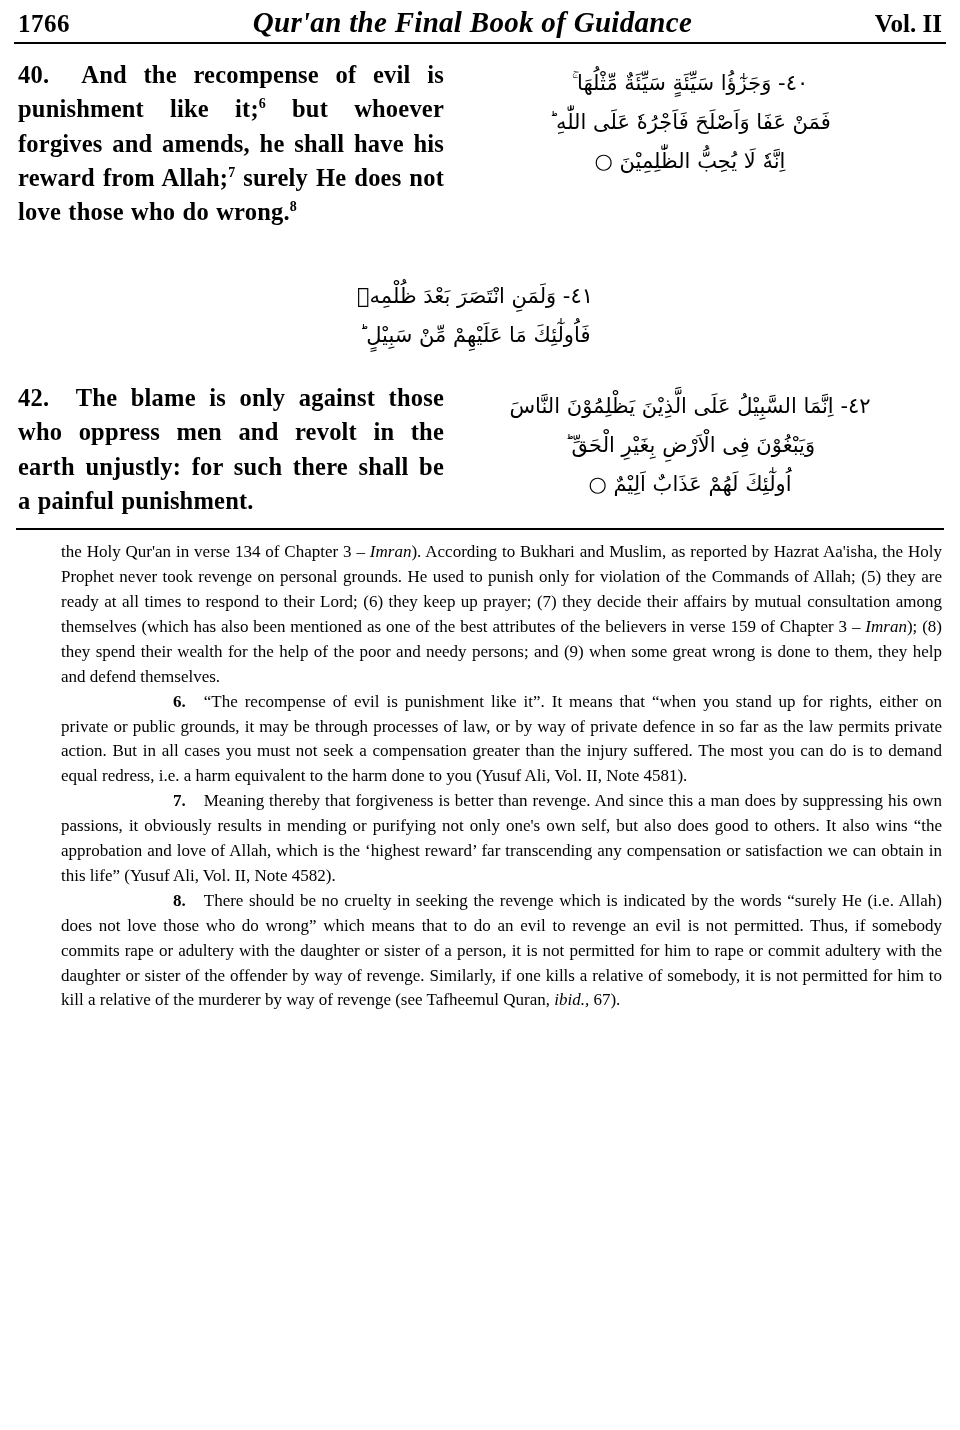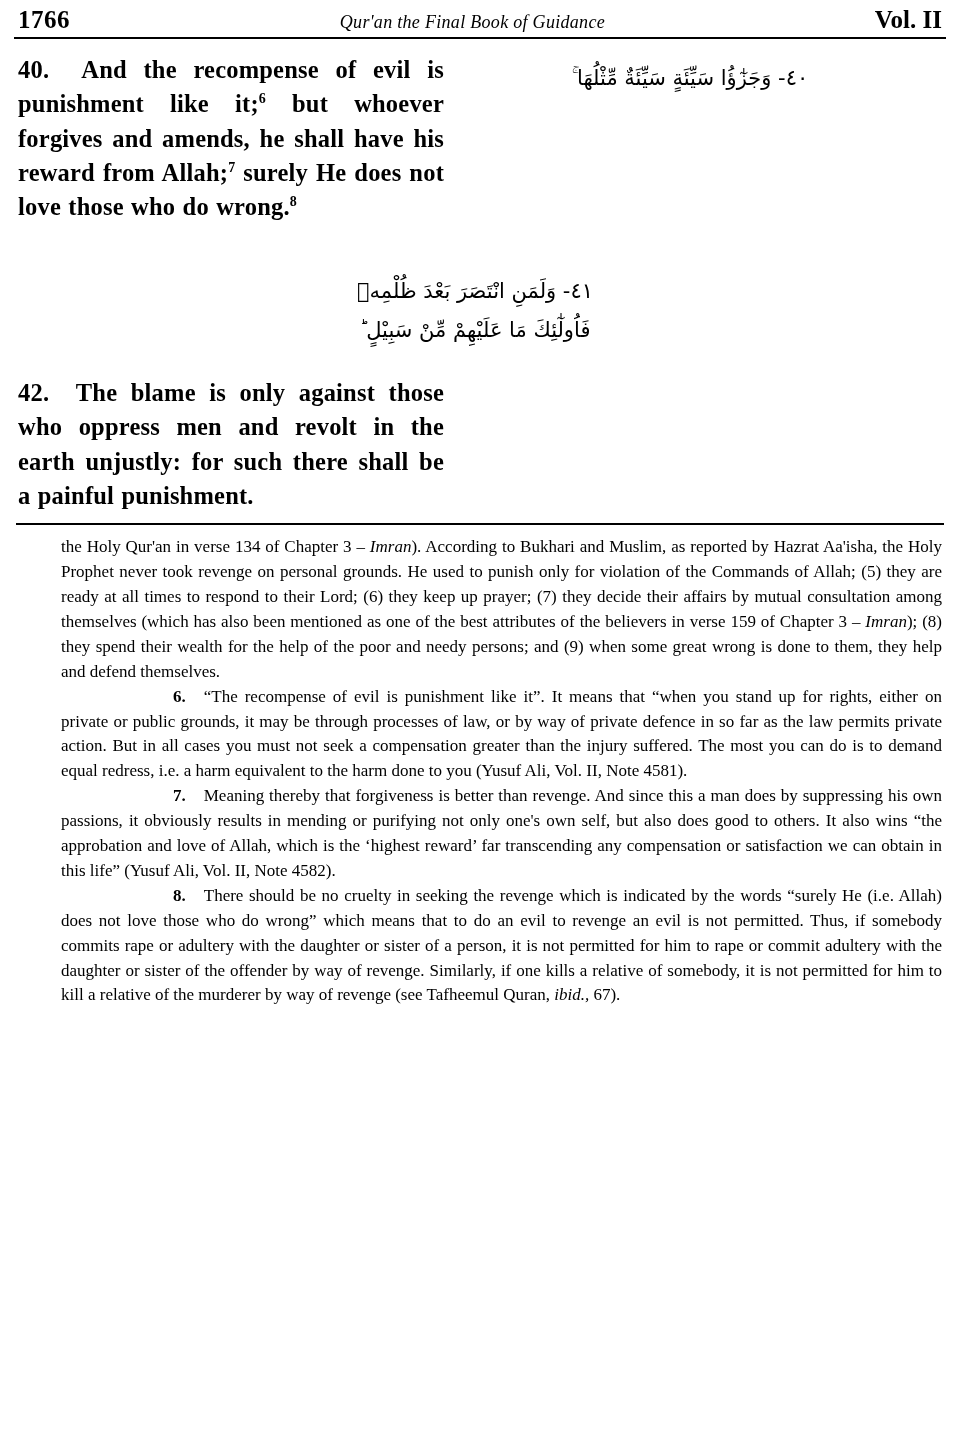--- a/index.html
+++ b/index.html
@@ -31,22 +31,22 @@
     padding: 0 4px;
     margin-bottom: 2px;
   }
   .header .page-num {
     font-weight: bold;
     font-size: 25px;
     letter-spacing: 0.5px;
   }
   .header .book-title {
     font-style: italic;
-    font-weight: normal;
-    font-size: 18px;
+    font-weight: bold;
+    font-size: 29px;
     letter-spacing: 0.3px;
     white-space: nowrap;
   }
   .header .vol {
     font-weight: bold;
     font-size: 25px;
   }
   .header-rule {
     border: 0;
     border-top: 2.5px solid #000;
@@ -138,32 +138,39 @@
     <div class="vol">Vol. II</div>
   </div>
   <hr class="header-rule">
 
   <div class="verses">
 
     <div class="verse-row row-40">
       <div class="verse-en"><b>40.</b>&nbsp; And the recompense of evil is punishment like it;<sup>6</sup> but whoever forgives and amends, he shall have his reward from Allah;<sup>7</sup> surely He does not love those who do wrong.<sup>8</sup></div>
       <div class="verse-ar">
           <span class="ar-line">٤٠- وَجَزٰٓؤُا سَيِّئَةٍ سَيِّئَةٌ مِّثْلُهَا ۚ</span>
+          <span class="ar-line">فَمَنْ عَفَا وَاَصْلَحَ فَاَجْرُهٗ عَلَى اللّٰهِ ؕ</span>
+          <span class="ar-line">اِنَّهٗ لَا يُحِبُّ الظّٰلِمِيْنَ ○</span>
         </div>
     </div>
 
     <div class="verse-row row-41">
       <div class="verse-ar">
           <span class="ar-line">٤١- وَلَمَنِ انْتَصَرَ بَعْدَ ظُلْمِهٖ</span>
           <span class="ar-line">فَاُولٰٓئِكَ مَا عَلَيْهِمْ مِّنْ سَبِيْلٍ ؕ</span>
         </div>
     </div>
 
     <div class="verse-row row-42">
       <div class="verse-en"><b>42.</b>&nbsp; The blame is only against those who oppress men and revolt in the earth unjustly: for such there shall be a painful punishment.</div>
+      <div class="verse-ar">
+          <span class="ar-line">٤٢- اِنَّمَا السَّبِيْلُ عَلَى الَّذِيْنَ يَظْلِمُوْنَ النَّاسَ</span>
+          <span class="ar-line">وَيَبْغُوْنَ فِى الْاَرْضِ بِغَيْرِ الْحَقِّ ؕ</span>
+          <span class="ar-line">اُولٰٓئِكَ لَهُمْ عَذَابٌ اَلِيْمٌ ○</span>
+        </div>
     </div>
 
   </div>
 
   <hr class="notes-rule">
 
   <div class="notes">
     <p>the Holy Qur'an in verse 134 of Chapter 3 – <i>Imran</i>). According to Bukhari and Muslim, as reported by Hazrat Aa'isha, the Holy Prophet never took revenge on personal grounds. He used to punish only for violation of the Commands of Allah; (5) they are ready at all times to respond to their Lord; (6) they keep up prayer; (7) they decide their affairs by mutual consultation among themselves (which has also been mentioned as one of the best attributes of the believers in verse 159 of Chapter 3 – <i>Imran</i>); (8) they spend their wealth for the help of the poor and needy persons; and (9) when some great wrong is done to them, they help and defend themselves.</p>
 
     <p class="indent">

